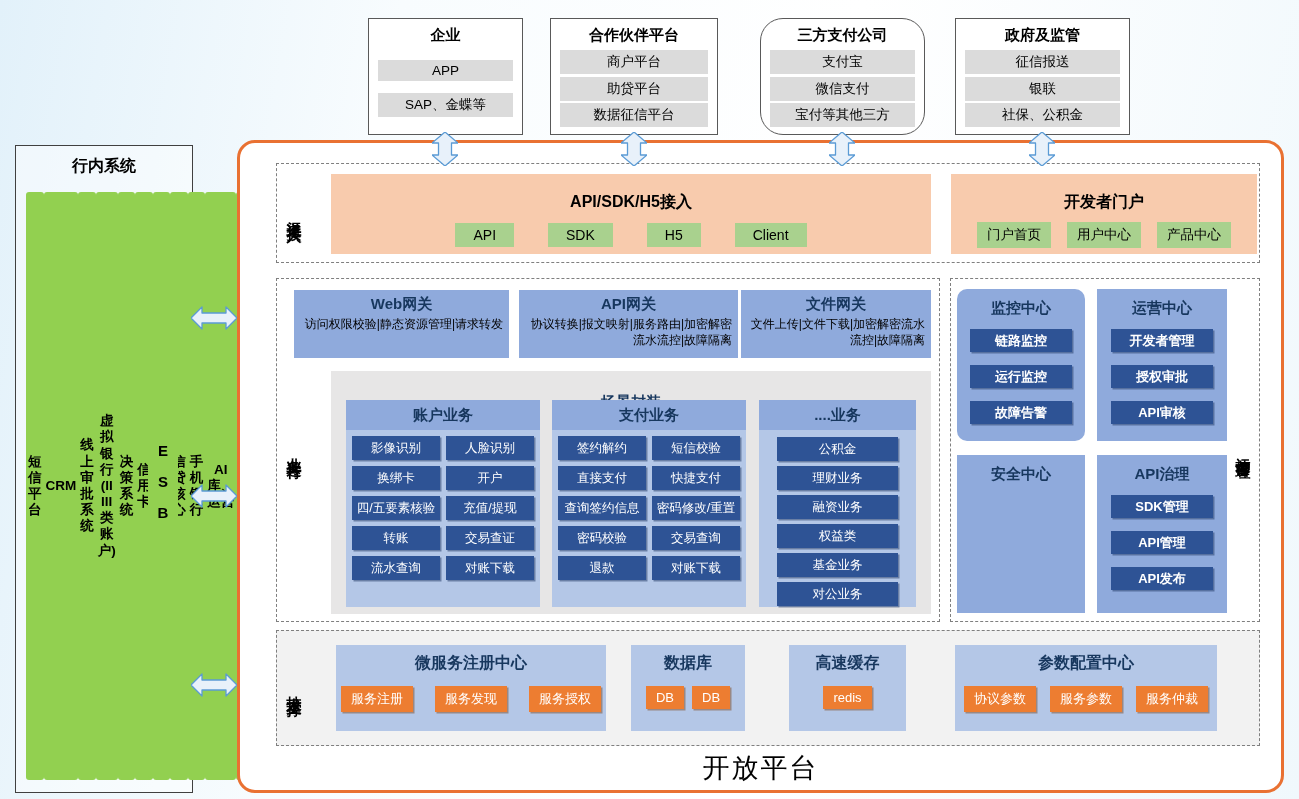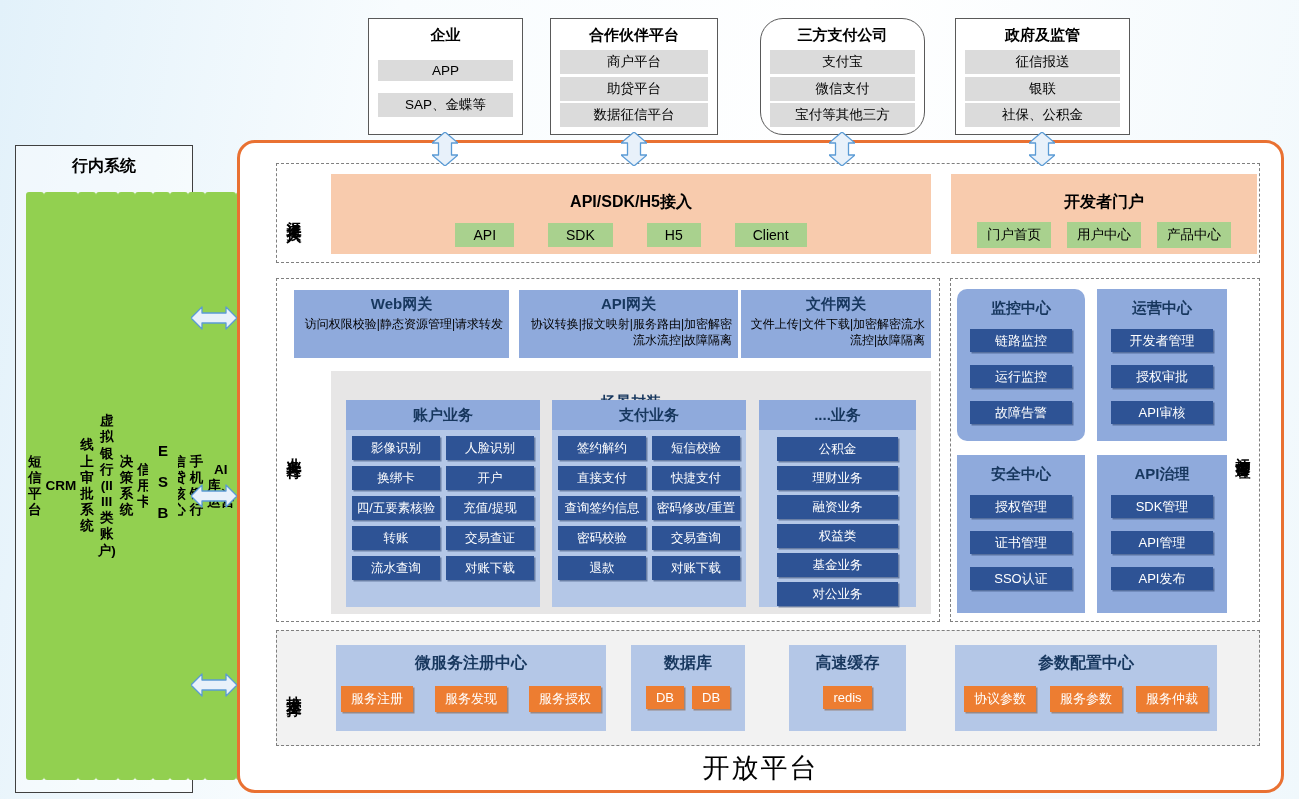--- a/index.html
+++ b/index.html
@@ -77,21 +77,21 @@
   .chip{background:#2E5395;color:#fff;font-size:12.5px;display:flex;align-items:center;justify-content:center;
     text-align:center;min-height:24px;padding:1px 2px;line-height:1.2;box-shadow:1.5px 1.5px 0 rgba(31,56,100,0.5);}
   #col-account{left:15px;width:194px;}
   #col-pay{left:221px;width:194px;}
   #col-other{left:428px;width:157px;}
   #col-other .biz-body{display:flex;flex-direction:column;gap:5px;padding:7px 18px;}
 
   
   .center-box{position:absolute;background:#8FAADC;}
   .center-title{text-align:center;font-weight:700;font-size:15px;color:#17375E;margin-top:10px;}
-  .center-items{display:flex;flex-direction:column;align-items:center;gap:13px;margin-top:11px;}
+  .center-items{display:flex;flex-direction:column;align-items:center;gap:13px;margin-top:11px;font-weight:bold;}
   .center-items .chip{width:102px;min-height:23px;font-size:13px;}
   #ct-monitor{left:6px;top:10px;width:128px;height:152px;border-radius:10px;}
   #ct-ops{left:146px;top:10px;width:130px;height:152px;}
   #ct-sec{left:6px;top:176px;width:128px;height:158px;}
   #ct-apigov{left:146px;top:176px;width:130px;height:158px;}
 
   
   .tech-box{position:absolute;top:14px;height:86px;background:#B4C7E7;}
   .tech-title{text-align:center;font-weight:700;font-size:16px;color:#17375E;margin-top:8px;}
   .tech-items{display:flex;justify-content:center;gap:22px;margin-top:12px;}
@@ -287,25 +287,20 @@
     <div class="center-box" id="ct-ops">
       <div class="center-title">运营中心</div>
       <div class="center-items">
           <div class="chip">开发者管理</div>
           <div class="chip">授权审批</div>
           <div class="chip">API审核</div>
         </div>
     </div>
     <div class="center-box" id="ct-sec">
       <div class="center-title">安全中心</div>
-      <div class="center-items">
-          <div class="chip">授权管理</div>
-          <div class="chip">证书管理</div>
-          <div class="chip">SSO认证</div>
-        </div>
     </div>
     <div class="center-box" id="ct-apigov">
       <div class="center-title">API治理</div>
       <div class="center-items">
           <div class="chip">SDK管理</div>
           <div class="chip">API管理</div>
           <div class="chip">API发布</div>
         </div>
     </div>
   </div>

